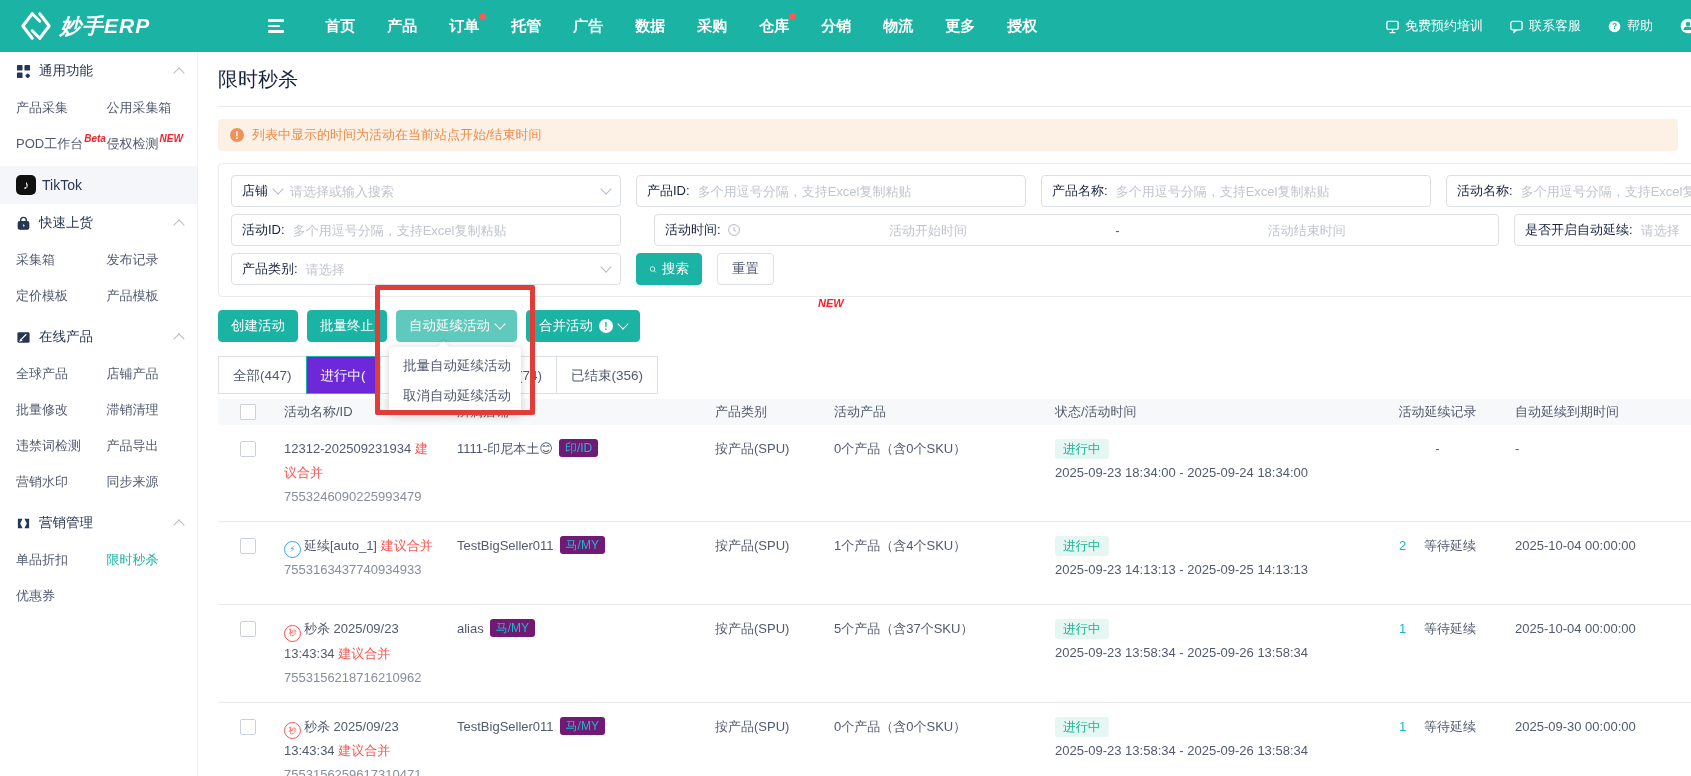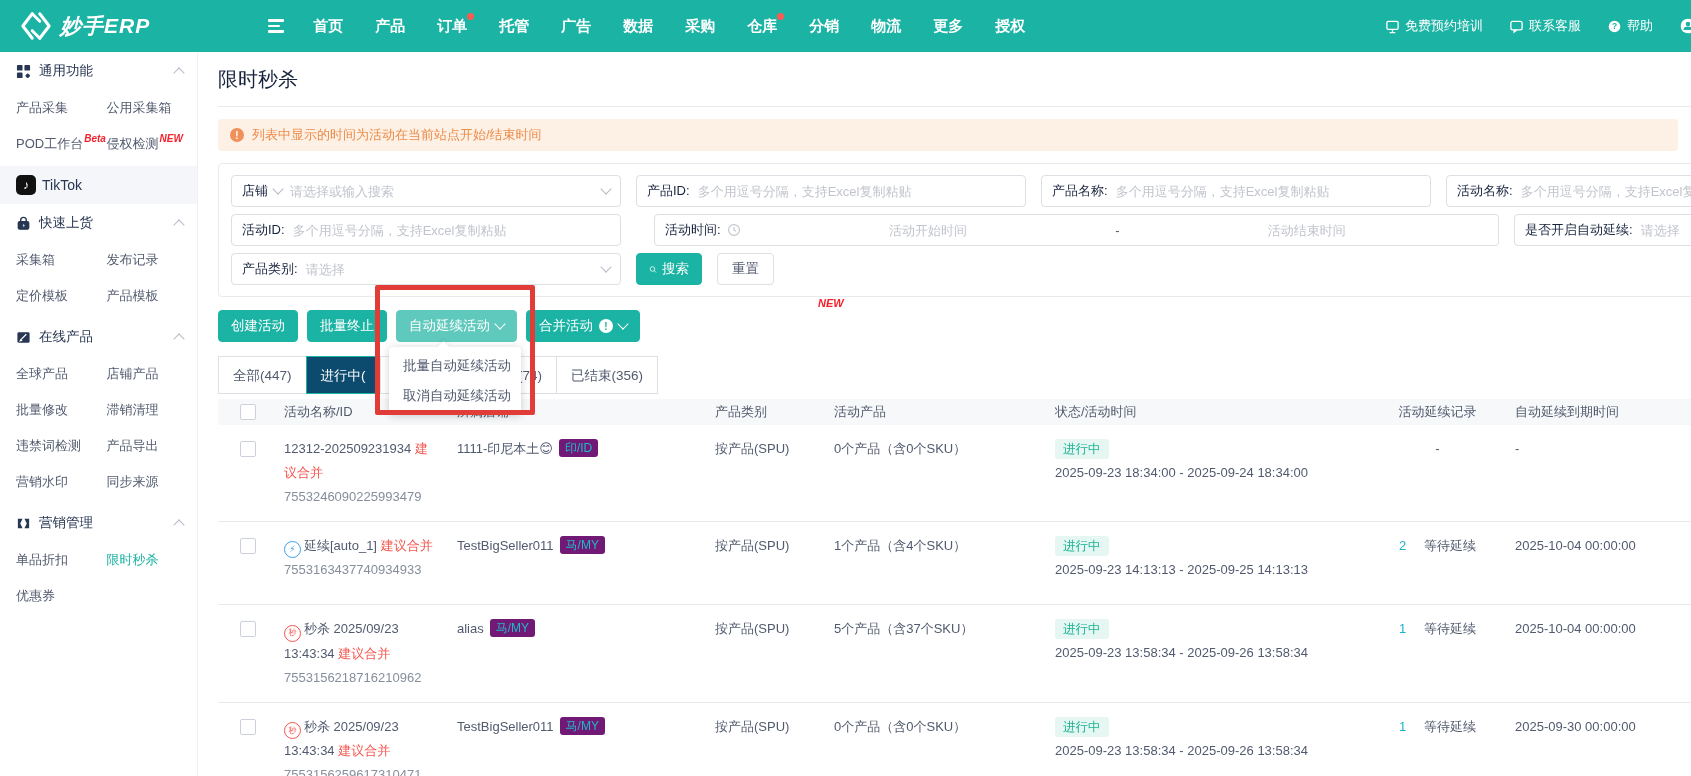--- a/index.html
+++ b/index.html
@@ -5,21 +5,21 @@
   html,body{margin:0;padding:0;}
   body{width:1691px;height:776px;overflow:hidden;position:relative;background:#fff;
        font-family:"Liberation Sans","DejaVu Sans",sans-serif;color:#515a6e;font-size:13px;}
   
   .topbar{position:absolute;left:0;top:0;width:1691px;height:52px;background:#1ab3a4;display:flex;align-items:center;}
   .logo{display:flex;align-items:center;margin-left:20px;}
   .logo-text{color:#fff;font-size:21px;font-weight:bold;font-style:italic;margin-left:8px;letter-spacing:1px;}
   .burger{margin-left:118px;display:flex;flex-direction:column;gap:3px;cursor:pointer;}
   .burger i{display:block;width:16px;height:2.5px;background:#fff;border-radius:1px;}
   .burger i:nth-child(2){width:12px;}
-  .mainnav{display:flex;margin-left:29px;gap:32px;}
+  .mainnav{display:flex;margin-left:41px;gap:32px;}
   .nav-item{position:relative;color:#fff;font-size:15px;font-weight:bold;cursor:pointer;white-space:nowrap;}
   .nav-item .dot{position:absolute;right:-7px;top:-4px;width:7px;height:7px;border-radius:50%;background:#ff5a52;}
   .top-right{margin-left:auto;display:flex;align-items:center;gap:26px;margin-right:2px;color:#fff;font-size:13px;}
   .tr-item{display:flex;align-items:center;gap:5px;cursor:pointer;white-space:nowrap;}
   
   .sidebar{position:absolute;left:0;top:52px;width:197px;height:724px;background:#fff;border-right:1px solid #eef0f3;overflow:hidden;}
   .sec-head{display:flex;align-items:center;height:38px;padding:0 14px 0 16px;color:#273652;font-size:13.5px;cursor:pointer;}
   .sec-head .t{margin-left:8px;}
   .sec-head .caret{margin-left:auto;}
   .side-grid{display:flex;flex-wrap:wrap;padding:0 0 4px 16px;}
@@ -52,21 +52,21 @@
   .btn.plain{background:#fff;color:#515a6e;border:1px solid #dcdfe4;padding:12px 14px;}
   .btn-search{width:66px;gap:5px;}
   
   .actions{margin-top:13px;display:flex;gap:9px;align-items:center;position:relative;}
   .new-tag{position:absolute;left:600px;top:-13px;color:#f5222d;font-size:11px;font-weight:bold;font-style:italic;}
   .info-ic{width:14px;height:14px;border-radius:50%;background:#fff;color:#1ab3a4;font-size:10px;font-weight:bold;display:flex;align-items:center;justify-content:center;}
   
   .tabs{margin-top:14px;display:flex;}
   .tab{height:38px;line-height:38px;padding:0 14px;border:1px solid #dcdfe4;margin-left:-1px;background:#fff;color:#515a6e;font-size:13.5px;cursor:pointer;white-space:nowrap;box-sizing:border-box;}
   .tab:first-child{margin-left:0;}
-  .tab.active{background:#0c4a6e;border-color:#1ab3a4;color:#fff;}
+  .tab.active{background:#6d28d9;border-color:#1ab3a4;color:#fff;}
   .tab.ghost{width:84px;padding:0;}
   
   .grid{display:grid;grid-template-columns:56px 173px 258px 119px 221px 325px 135px 1fr;}
   .thead{margin-top:5px;background:#f7f8fa;height:26px;align-items:center;color:#515a6e;font-size:13px;}
   .thead > div{padding:0 10px;white-space:nowrap;overflow:hidden;}
   .trow{padding:12px 0;min-height:58px;border-bottom:1px solid #e8eaec;align-items:start;}
   .trow > div{padding:0 10px;line-height:24px;}
   .cb{display:inline-block;width:14px;height:14px;border:1px solid #ccd1d9;border-radius:2px;background:#fff;margin-left:12px;margin-top:4px;cursor:pointer;}
   .rname{color:#515a6e;}
   .rtag{color:#f5544d;}

